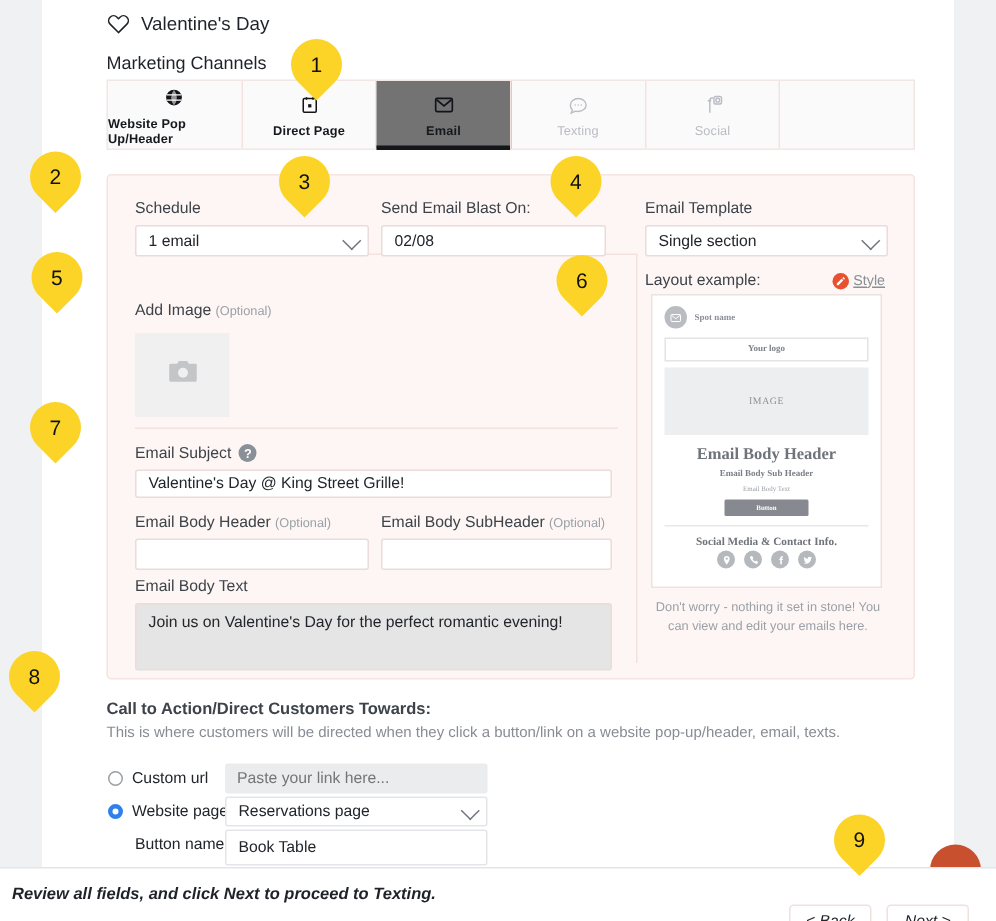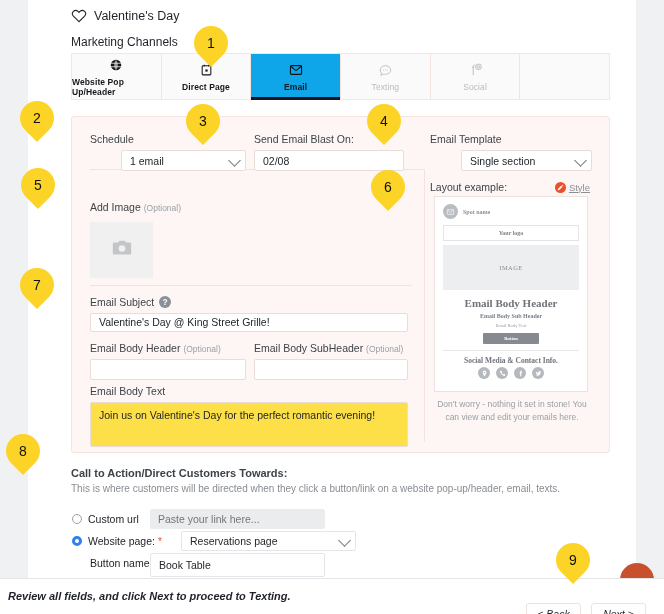--- a/index.html
+++ b/index.html
@@ -34,21 +34,21 @@
   }
   .tab {
     flex:1 1 0; display:flex; flex-direction:column; align-items:center;
     justify-content:center; gap:4px; position:relative;
     border-right:1px solid #f4e3df; cursor:pointer;
   }
   .tab:last-child { border-right:none; }
   .tab .ticon { height:16px; display:flex; align-items:center; justify-content:center; }
   .tab .tlabel { font-size:8.5px; font-weight:bold; color:#15181c; letter-spacing:.1px; }
   .tab.disabled .tlabel { color:#b9bcc2; font-weight:normal; }
-  .tab.active { background:#0ea5e9; }
+  .tab.active { background:#737373; }
   .tab.active:after {
     content:""; position:absolute; left:0; right:0; bottom:-1px; height:3px; background:#141619;
   }
   .tab.spacer { border-right:none; }
 
   
   .panel {
     position:absolute; left:43px; top:116px; width:539px; height:337px;
     background:#fdf6f4; border:1px solid #f5e4e0; border-radius:3px;
   }
@@ -62,21 +62,21 @@
     position:absolute; left:18px; top:168px; width:322px; height:1px; background:#f3e2de;
   }
 
   .fld-label { font-size:10.5px; color:#3d4349; margin-bottom:5px; display:block; }
   .fld-label .opt { color:#9aa0a6; font-size:8.5px; }
   .ctl {
     width:100%; height:21px; background:#fff; border:1px solid #eadcd8;
     border-radius:2px; font-size:10.5px; color:#22262b; padding:0 8px;
     font-family:"Liberation Sans", sans-serif; outline:none;
   }
-  .sel-wrap { position:relative;margin-left:31px; }
+  .sel-wrap { position:relative; }
   .sel-wrap .chev {
     position:absolute; right:7px; top:6px; width:9px; height:9px;
     border-left:1.4px solid #6f757c; border-bottom:1.4px solid #6f757c;
     transform:rotate(-45deg); pointer-events:none;
   }
 
   .f-schedule { position:absolute; left:62px; top:133px; width:156px; }
   .f-blast    { position:absolute; left:226px; top:133px; width:150px; }
   .f-template { position:absolute; left:402px; top:133px; width:162px; }
 
@@ -93,21 +93,21 @@
     width:12px; height:12px; border-radius:50%; background:#8a9098; color:#fff;
     font-size:8.5px; line-height:12px; text-align:center; font-weight:bold;
   }
   .f-subject { position:absolute; left:62px; top:312px; width:318px; }
   .f-subject .ctl { height:19px; }
 
   .f-bodyheader { position:absolute; left:62px; top:342px; width:156px; }
   .f-bodysub    { position:absolute; left:226px; top:342px; width:154px; }
   .f-bodytext   { position:absolute; left:62px; top:385px; width:318px; }
   .f-bodytext textarea {
-    width:100%; height:45px; background:#fde047; border:1px solid #eadcd8; border-radius:2px;
+    width:100%; height:45px; background:#e5e5e5; border:1px solid #eadcd8; border-radius:2px;
     font-size:10.5px; color:#22262b; padding:6px 8px; resize:none;
     font-family:"Liberation Sans", sans-serif; outline:none; line-height:1.3;
   }
 
   
   .layout-row {
     position:absolute; left:402px; top:181px; width:160px;
     display:flex; align-items:center; justify-content:space-between;
   }
   .layout-row .ll { font-size:10.5px; color:#3d4349; }

